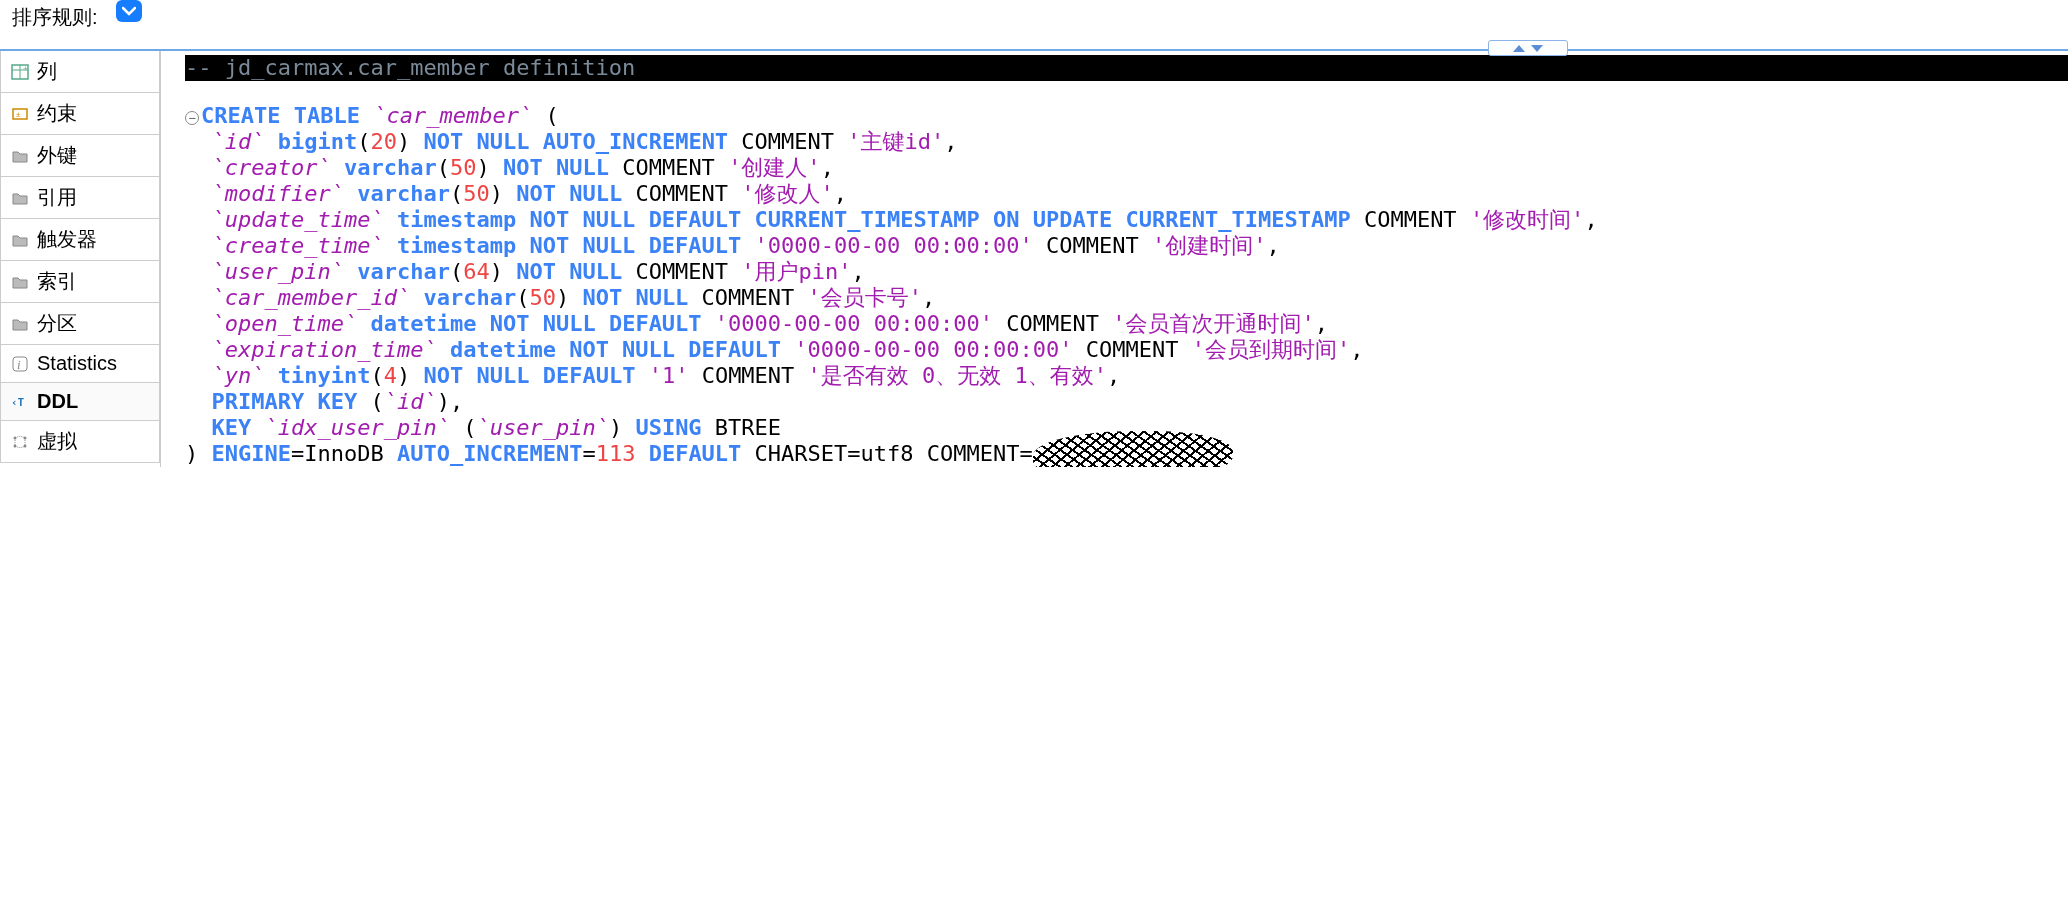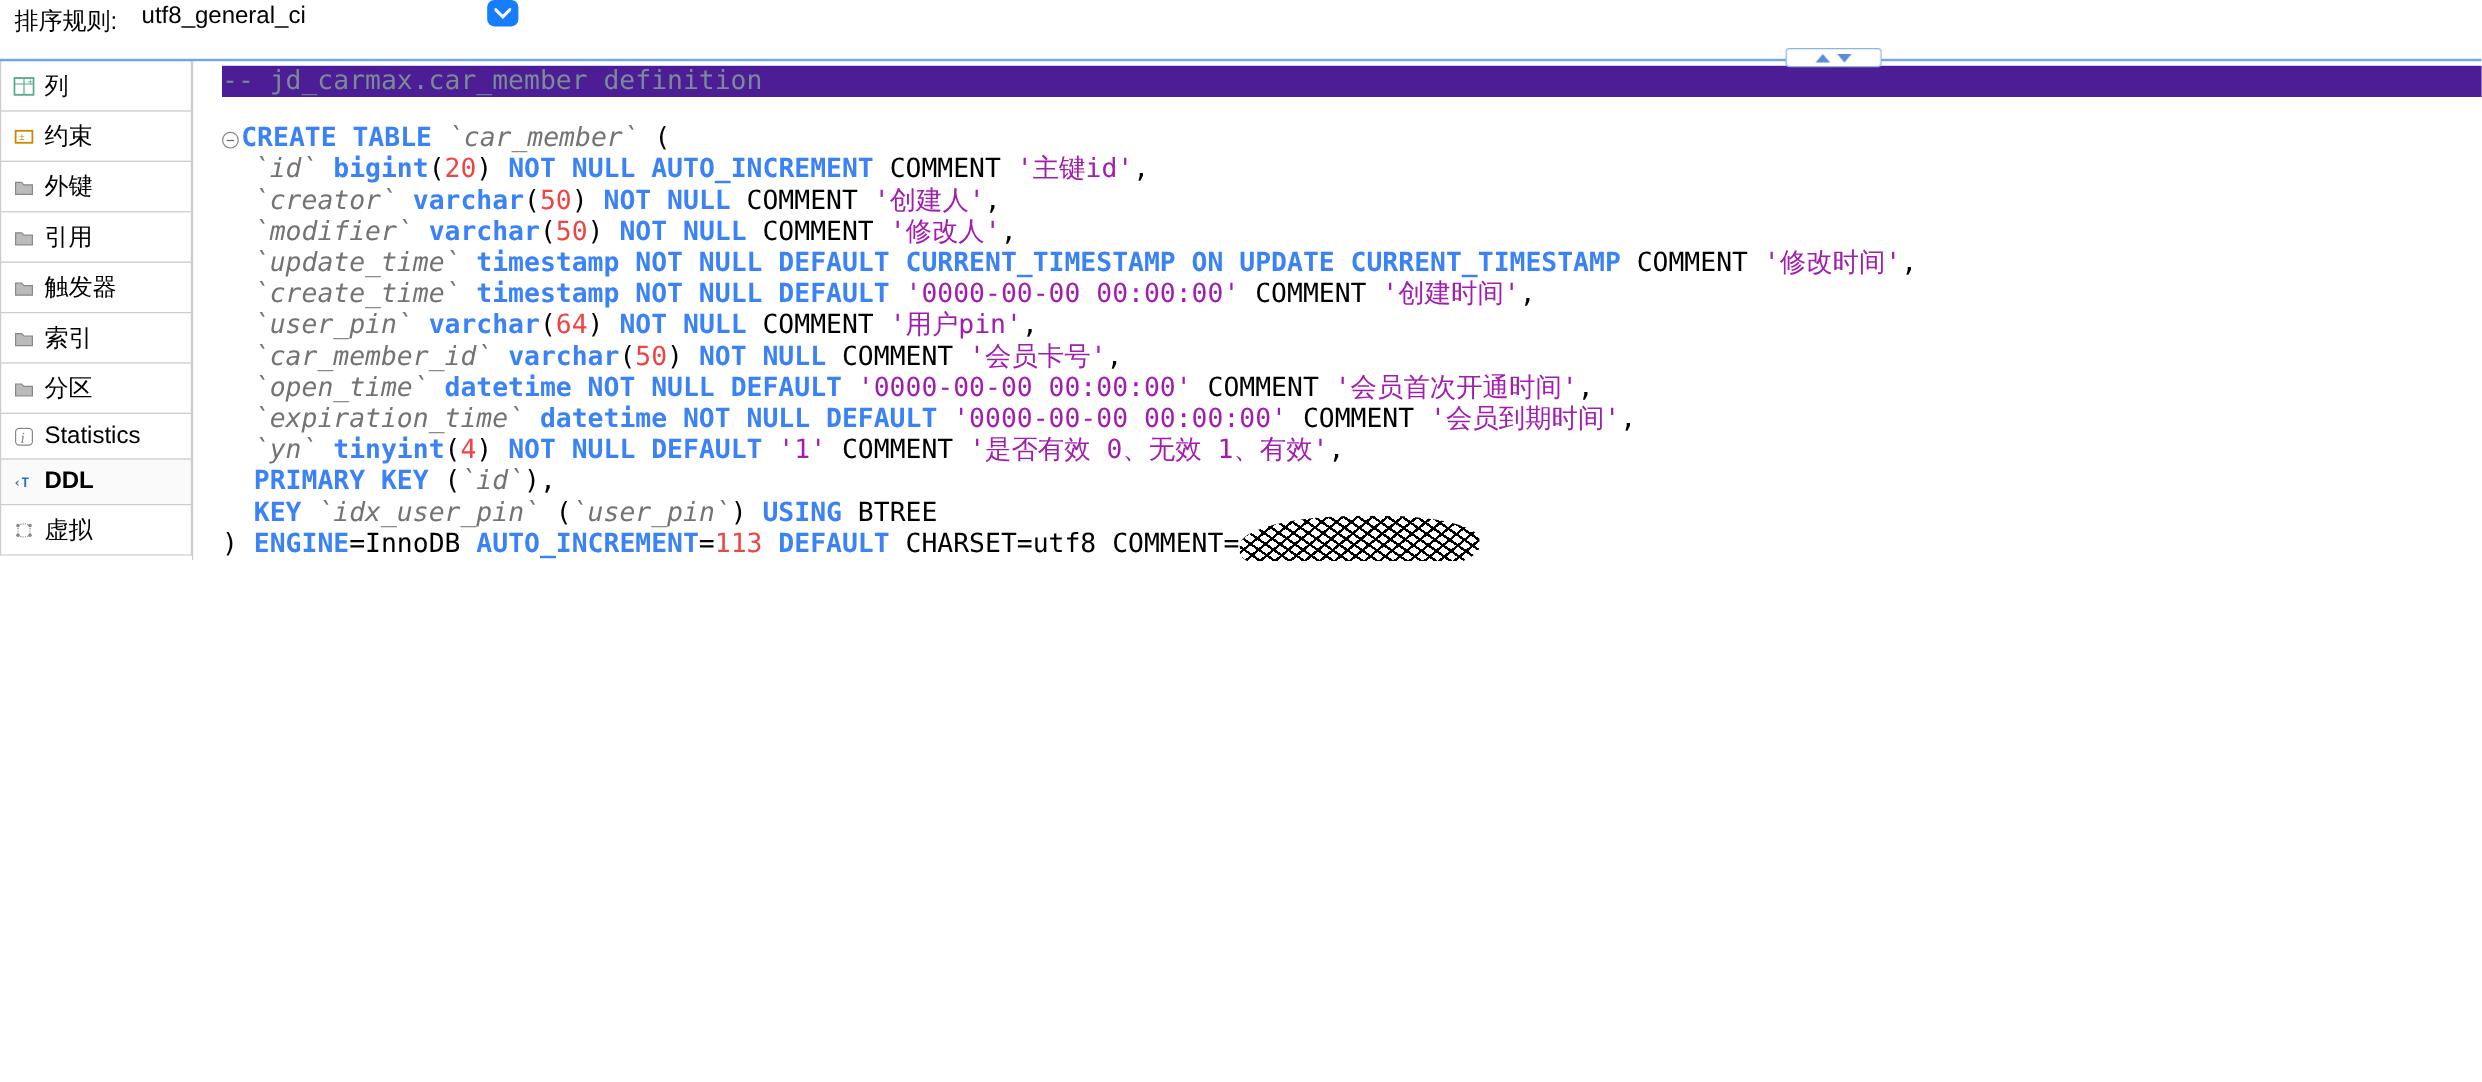--- a/index.html
+++ b/index.html
@@ -20,38 +20,37 @@
 .tri-down { width:0;height:0;border-left:6px solid transparent;border-right:6px solid transparent;border-top:7px solid #5b8dd6; }
 .main { display:flex; }
 .sidebar { width:160px; flex:none; }
 .side-item { display:flex; align-items:center; gap:8px; padding:7px 10px; border:1px solid #ccc; margin:-1px 0 0 0; font-size:20px; cursor:pointer; background:#fff; }
 .side-item.active { font-weight:bold; background:#fafafa; }
 .side-item .ic { width:18px; height:18px; flex:none; display:flex; align-items:center; justify-content:center; }
 .ic svg { width:18px; height:18px; }
 .editor { flex:1; font-family: Menlo, Consolas, monospace; font-size:22px; line-height:26px; padding:4px 0 0 4px; white-space:pre; overflow:auto; border-left:1px solid #ccc; }
 .ed-line { padding-left:20px; }
 .kw { color:#3b82f6; font-weight:bold; }
-.id { color:#737373; font-style:italic; }
+.id { color:#a21caf; font-style:italic; }
 .num { color:#ef4444; }
 .str { color:#a21caf; }
-.cmt { color:#7a8a99; background:#4c1d95; display:inline-block; width:100%; }
+.cmt { color:#7a8a99; background:#000000; display:inline-block; width:100%; }
 .fold { display:inline-block; width:14px; height:14px; border:1px solid #888; border-radius:8px; font-size:12px; line-height:12px; text-align:center; color:#666; margin-right:2px; vertical-align:1px; }
 .scribble2 { position:relative; display:inline-block; width:200px; height:24px; vertical-align:middle; }
 .scribble2::after { content:""; position:absolute; left:0; top:-12px; width:200px; height:50px; background:
  repeating-linear-gradient(35deg, transparent 0 5px, #000 5px 7px),
  repeating-linear-gradient(-40deg, transparent 0 6px, #000 6px 8px);
  border-radius:50% 40% 50% 40%; }
 </style>
 </head>
 <body>
 
 <div class="top-form">
   <div class="form-row">
     <div class="form-label">排序规则:</div>
-    <input class="collation-box" value="utf8_general_ci" style="">
     <div class="form-select-arrow">
       <svg viewBox="0 0 14 10">
           <path d="M1 2 L7 8 L13 2" stroke="#fff" stroke-width="2.5" fill="none" stroke-linecap="round"></path>
         </svg>
     </div>
   </div>
 </div>
 
 <div class="divider-bar">
   <div class="divider-toggle">

